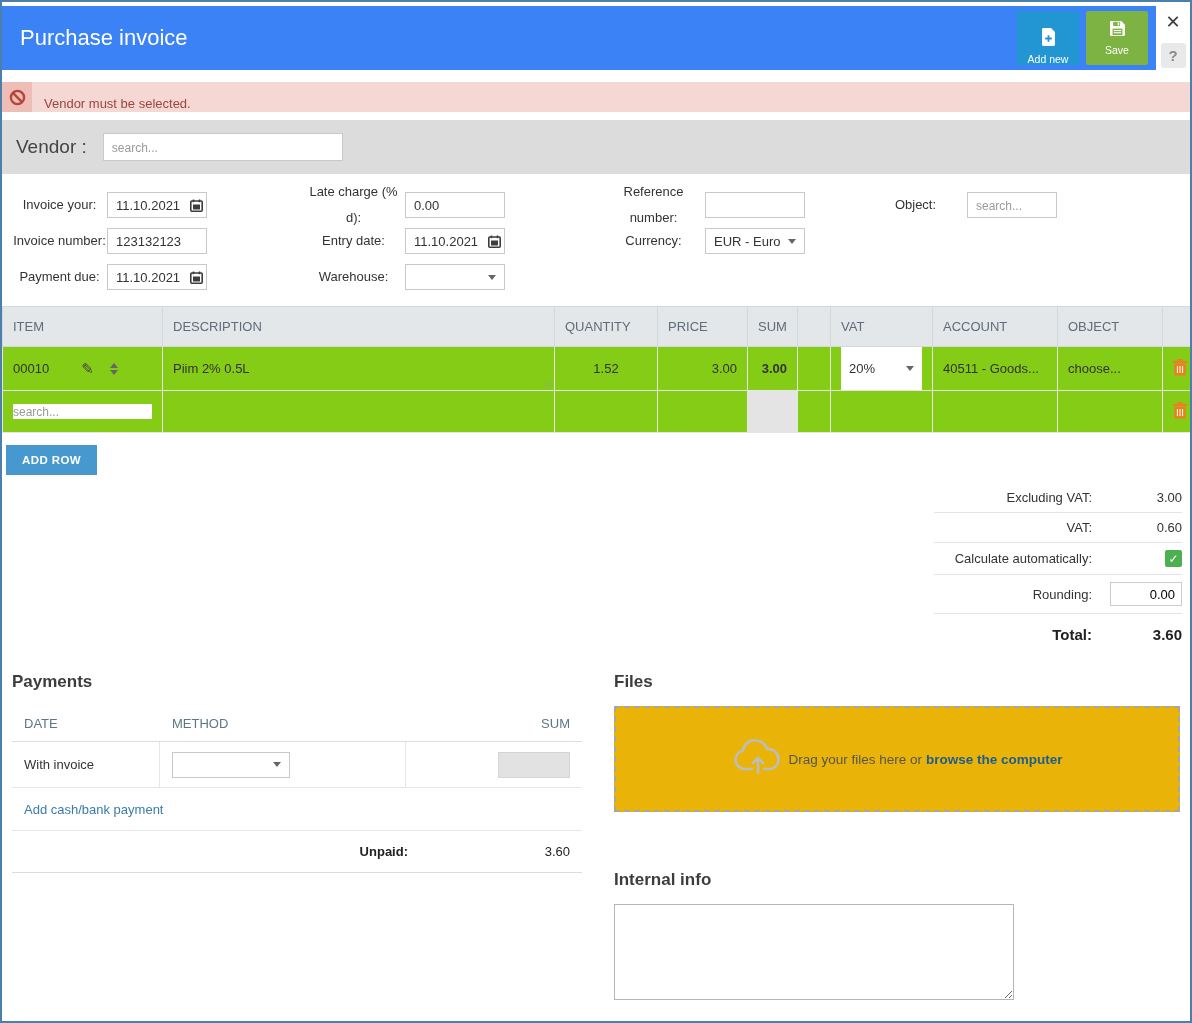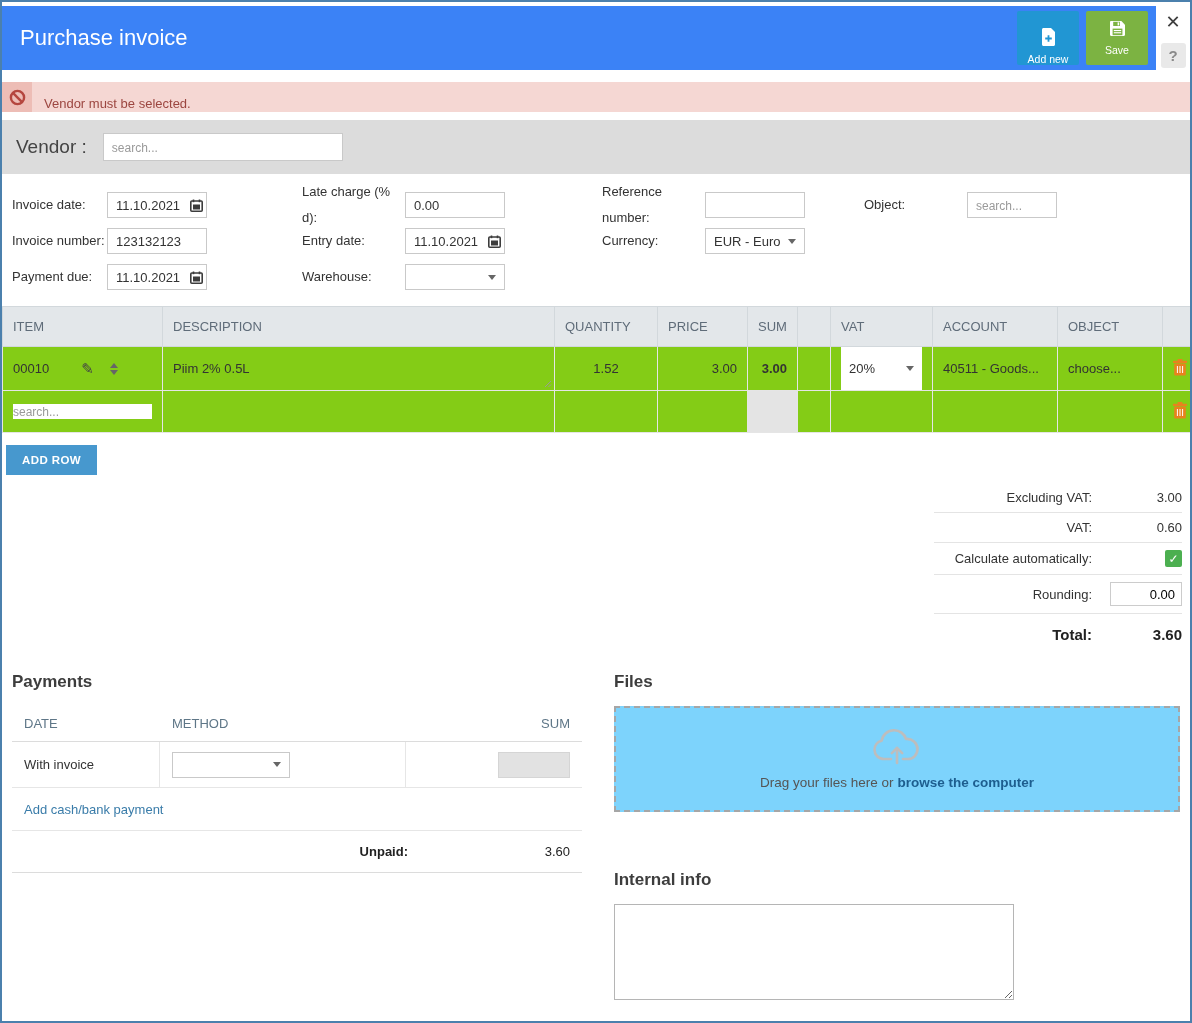--- a/index.html
+++ b/index.html
@@ -44,21 +44,21 @@
 
   
   .vendor-row { margin-top:8px; height:54px; background:#dcdcdc; display:flex; align-items:center; }
   .vendor-label { font-size:19px; color:#444; margin-left:14px; }
   .vendor-input { width:240px; height:28px; margin-left:16px; border:1px solid #c9c9c9; padding:0 8px; font-size:13px; color:#333; font-family:inherit; }
 
   
   .form-grid { padding:18px 0 16px 0; background:#fff; }
   .frow { display:flex; align-items:center; height:26px; margin-bottom:10px; }
   .frow:last-child { margin-bottom:0; }
-  .flabel { font-size:13px; color:#333; line-height:26px; }
+  .flabel { font-size:13px; color:#333; line-height:26px;text-align:center; }
   .flabel.c1 { width:95px; margin-left:10px; }
   .flabel.c2 { width:103px; margin-left:95px; }
   .flabel.c3 { width:103px; margin-left:97px; }
   .flabel.c4 { width:103px; margin-left:59px; }
   .finput { height:26px; border:1px solid #c9c9c9; padding:0 8px; font-size:13px; color:#333; font-family:inherit; }
   .w100 { width:100px; } .w90 { width:90px; }
   .datebox { width:100px; height:26px; border:1px solid #c9c9c9; display:flex; align-items:center; background:#fff; cursor:pointer; }
   .datebox input { flex:1; min-width:0; border:none; outline:none; padding:0 0 0 8px; font-size:13px; color:#333; font-family:inherit; }
   .calicon { width:20px; display:flex; align-items:center; justify-content:center; }
   .selectbox { height:26px; border:1px solid #c9c9c9; background:#fff; display:flex; align-items:center; justify-content:space-between; padding:0 8px; font-size:13px; color:#333; cursor:pointer; }
@@ -127,22 +127,22 @@
   .method-select { width:118px; }
   .sumbox { width:72px; height:26px; background:#e2e2e2; border:1px solid #d5d5d5; }
   .plink-row { padding:12px; border-bottom:1px solid #e6e6e6; }
   .plink { color:#3a7ca9; font-size:13px; text-decoration:none; cursor:pointer; }
   .punpaid { display:flex; justify-content:flex-end; align-items:center; padding:13px 12px; border-bottom:1px solid #dcdcdc; font-size:13px; color:#222; }
   .pulabel { font-weight:bold; }
   .puval { width:162px; text-align:right; }
 
   .rightcol { flex:1; }
   .dropzone {
-    height:106px; border:2px dashed #a6a6a6; display:flex; flex-direction:column;
-    align-items:center; justify-content:center; gap:5px; cursor:pointer; background:#7dd3fc;
+    height:106px; border:2px dashed #a6a6a6; display:flex; flex-direction:row;
+    align-items:center; justify-content:center; gap:5px; cursor:pointer; background:#eab308;
   }
   .droptext { font-size:13.5px; color:#555; }
   .browse { font-weight:bold; color:#1d5e8f; cursor:pointer; }
   .internal h3 { margin-top:58px; }
   .internal textarea {
     width:400px; height:96px; border:1px solid #b5b5b5; resize:both; padding:6px;
     font-family:inherit; font-size:13px; outline:none;
   }
 </style>
 </head>
@@ -198,21 +198,21 @@
 
 
 <div class="vendor-row">
   <span class="vendor-label">Vendor :</span>
   <input class="vendor-input" placeholder="search..." style="">
 </div>
 
 
 <div class="form-grid">
   <div class="frow">
-    <label class="flabel c1">Invoice date:</label>
+    <label class="flabel c1">Invoice your:</label>
     <div class="datebox">
       <input value="11.10.2021" style="">
       <span class="calicon">
         <svg width="13" height="13" viewBox="0 0 13 13">
             <rect x="0.8" y="2" width="11.4" height="10.2" rx="1" fill="none" stroke="#3c3c3c" stroke-width="1.6"></rect>
             <line x1="3.5" y1="0.5" x2="3.5" y2="3.2" stroke="#3c3c3c" stroke-width="1.6"></line>
             <line x1="9.5" y1="0.5" x2="9.5" y2="3.2" stroke="#3c3c3c" stroke-width="1.6"></line>
             <rect x="3" y="5.5" width="7" height="5" fill="#3c3c3c"></rect>
           </svg>
       </span>

